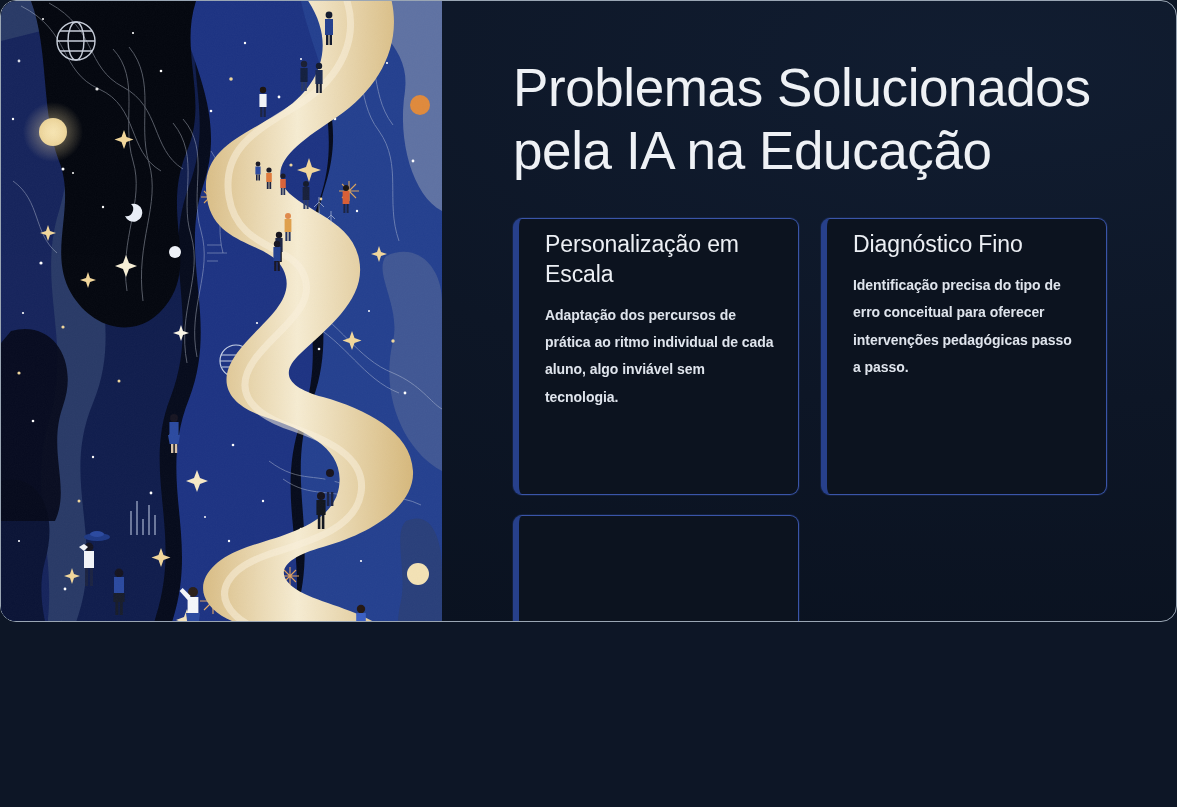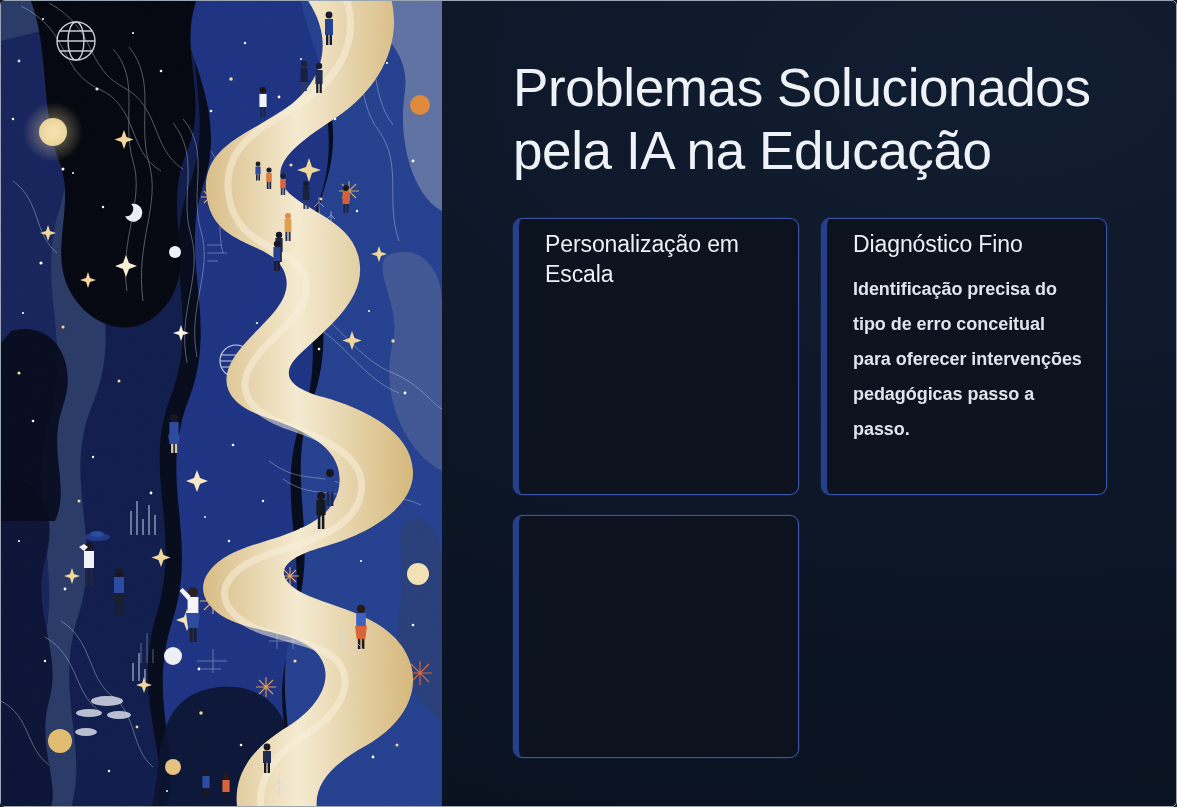--- a/index.html
+++ b/index.html
@@ -8,25 +8,25 @@
   html, body {
     width:1177px; height:807px;
     overflow:hidden;
     background:#0d1626;
     font-family:"Liberation Sans", sans-serif;
   }
 
   
   .slide {
     position:relative;
-    width:1177px; height:807px;
+    width:1177px; height:622px;
     display:flex;
     background:
       radial-gradient(120% 100% at 85% 10%, #111d31 0%, #0d1626 55%, #0a1220 100%);
-    border-radius:5px;
+    border-radius:16px;
     border:1px solid #9aa6b4;
     overflow:hidden;
   }
 
   
   .illustration {
     position:relative;
     width:441px; height:807px;
     flex:0 0 441px;
     background:#050a18;
@@ -76,21 +76,21 @@
   .card-title {
     font-size:23px;
     line-height:1.3;
     font-weight:400;
     color:#eceff4;
     margin-bottom:12px;
     letter-spacing:-0.1px;
   }
 
   .card-text {
-    font-size:18px;
+    font-size:14px;
     line-height:1.95;
     font-weight:700;
     color:#dfe4ec;
     letter-spacing:-0.05px;
   }
 </style>
 </head>
 <body>
 
 <div class="slide">
@@ -498,20 +498,21 @@
 
   <div class="content">
 
     <h1 class="page-title">Problemas Solucionados
 pela IA na Educação</h1>
 
     <div class="card-grid">
 
       <div class="card">
         <h2 class="card-title">Personalização em Escala</h2>
+        <p class="card-text">Adaptação dos percursos de prática ao ritmo individual de cada aluno, algo inviável sem tecnologia.</p>
       </div>
 
       <div class="card">
         <h2 class="card-title">Diagnóstico Fino</h2>
         <p class="card-text">Identificação precisa do tipo de erro conceitual para oferecer intervenções pedagógicas passo a passo.</p>
       </div>
 
       <div class="card card--tall">
       </div>
 

